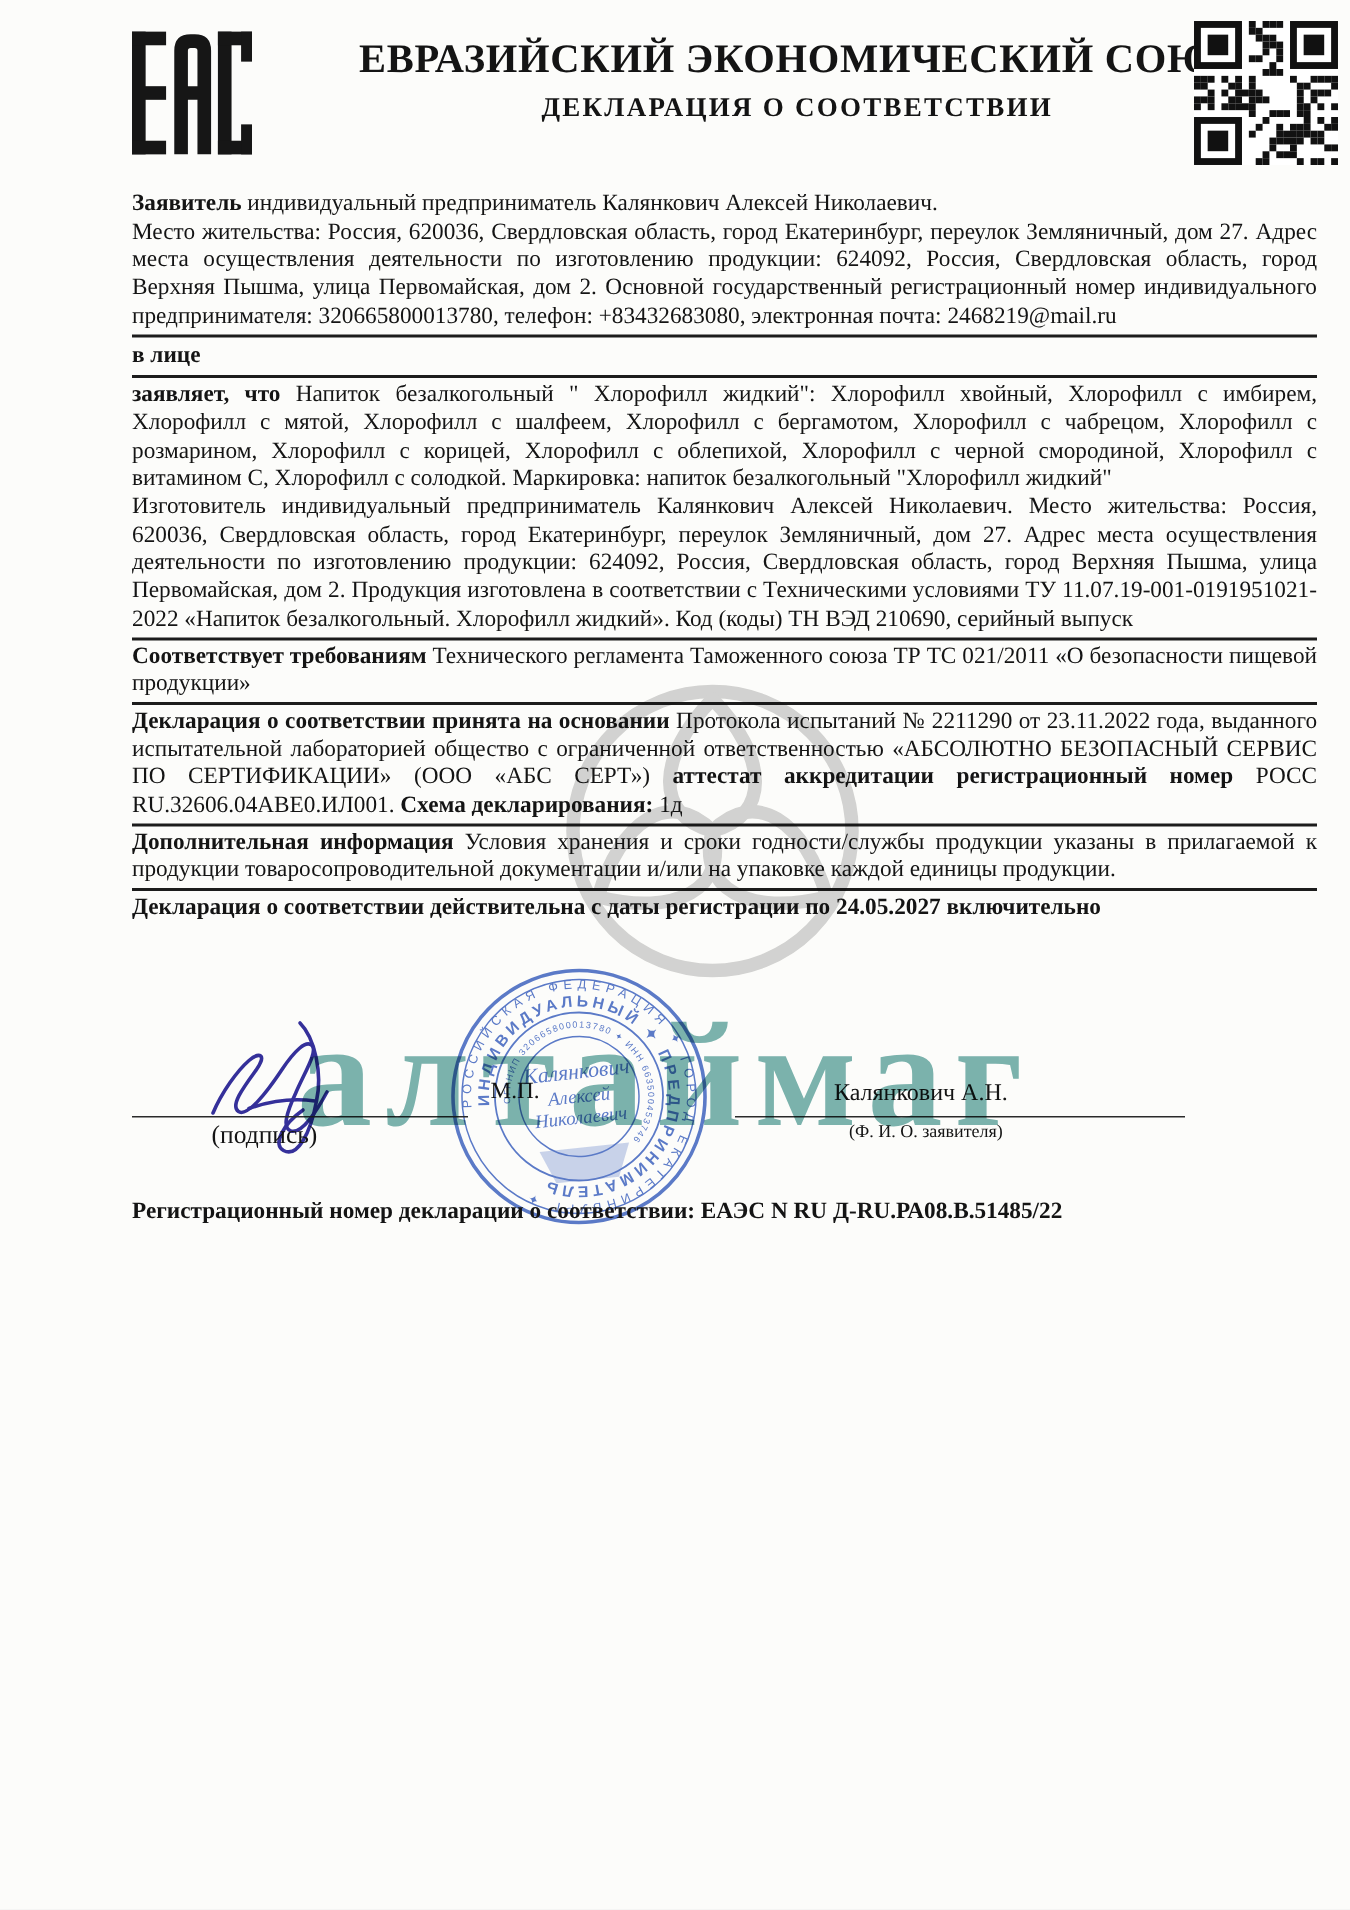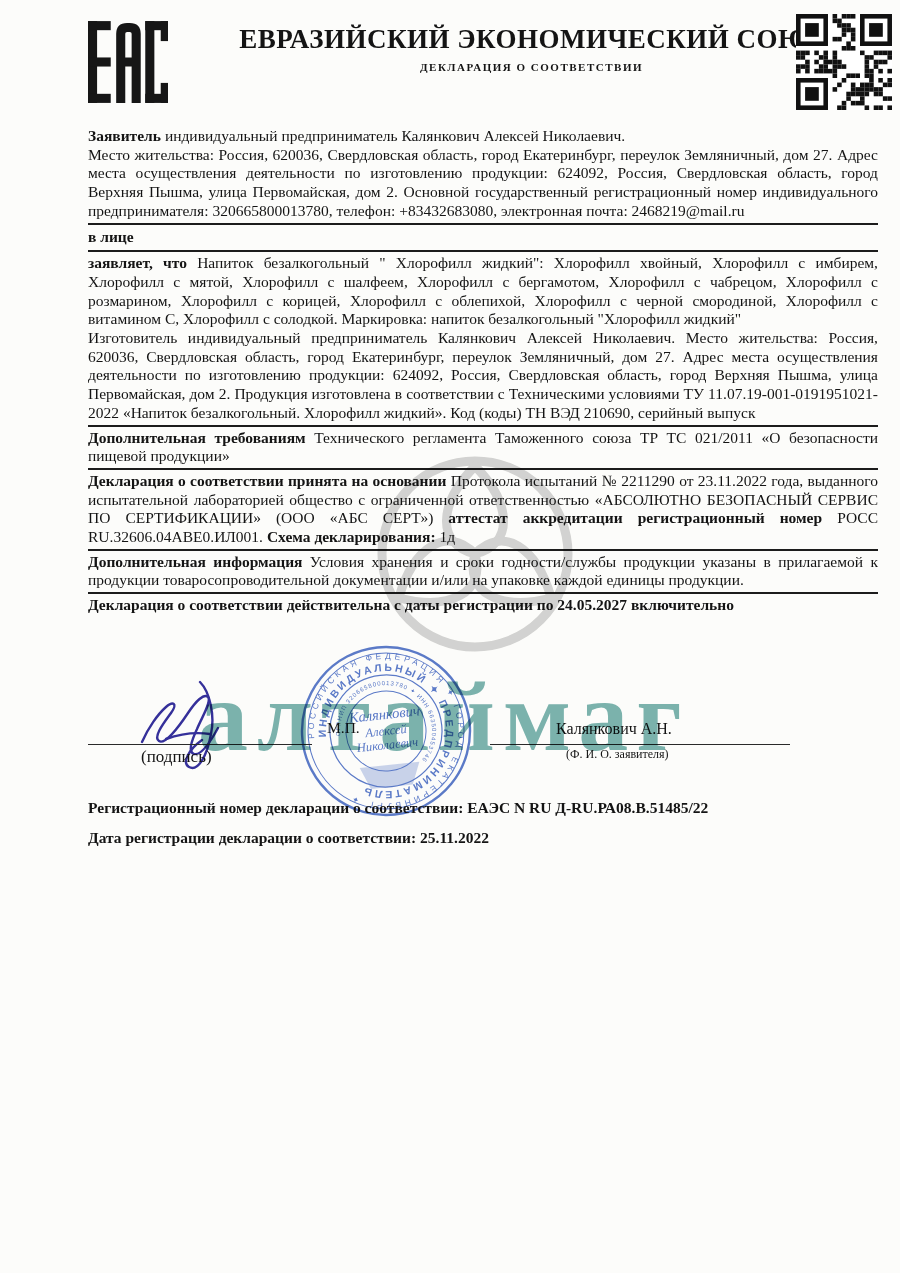--- a/index.html
+++ b/index.html
@@ -7,21 +7,21 @@
   body { background:#e8e8e8; }
   .page {
     position:relative; width:900px; height:1273px; overflow:hidden;
     background:#fcfcfa; color:#141414;
     font-family:"Liberation Serif", serif;
   }
   
   .eac-logo { position:absolute; left:88px; top:18px; width:80px; height:88px; }
   .title-wrap { position:absolute; left:190px; top:24px; width:683px; text-align:center; }
   .doc-title { font-size:27px; font-weight:bold; letter-spacing:0.5px; white-space:nowrap; }
-  .doc-subtitle { font-size:11px; font-weight:bold; letter-spacing:1.5px; margin-top:6px; }
+  .doc-subtitle { font-size:18px; font-weight:bold; letter-spacing:1.5px; margin-top:6px; }
   .qr { position:absolute; left:796px; top:14px; width:96px; height:96px; }
 
   
   .content { position:absolute; left:88px; top:127px; width:790px; font-size:15.5px; line-height:18.7px; }
   .content p { margin:0; }
   .content p.just { text-align:justify; }
   .rule { border-top:2px solid #1c1c1c; height:0; margin:2px 0 2px 0; }
   .inperson { padding:1px 0 2px 0;font-weight:bold; }
 
   
@@ -217,21 +217,21 @@
     <p class="just">Место жительства: Россия, 620036, Свердловская область, город Екатеринбург, переулок Земляничный, дом 27. Адрес места осуществления деятельности по изготовлению продукции: 624092, Россия, Свердловская область, город Верхняя Пышма, улица Первомайская, дом 2. Основной государственный регистрационный номер индивидуального предпринимателя: 320665800013780, телефон: +83432683080, электронная почта: 2468219@mail.ru</p>
 
     <div class="rule"></div>
     <p class="inperson"><b>в лице</b></p>
     <div class="rule"></div>
 
     <p class="just"><b>заявляет, что</b> <span>Напиток безалкогольный " Хлорофилл жидкий": Хлорофилл хвойный, Хлорофилл с имбирем, Хлорофилл с мятой, Хлорофилл с шалфеем, Хлорофилл с бергамотом, Хлорофилл с чабрецом, Хлорофилл с розмарином, Хлорофилл с корицей, Хлорофилл с облепихой, Хлорофилл с черной смородиной, Хлорофилл с витамином С, Хлорофилл с солодкой. Маркировка: напиток безалкогольный "Хлорофилл жидкий"</span></p>
     <p class="just">Изготовитель индивидуальный предприниматель Калянкович Алексей Николаевич. Место жительства: Россия, 620036, Свердловская область, город Екатеринбург, переулок Земляничный, дом 27. Адрес места осуществления деятельности по изготовлению продукции: 624092, Россия, Свердловская область, город Верхняя Пышма, улица Первомайская, дом 2. Продукция изготовлена в соответствии с Техническими условиями ТУ 11.07.19-001-0191951021-2022 «Напиток безалкогольный. Хлорофилл жидкий». Код (коды) ТН ВЭД 210690, серийный выпуск</p>
 
     <div class="rule"></div>
-    <p class="just"><b>Дополнительная требованиям</b> <span>Технического регламента Таможенного союза ТР ТС 021/2011 «О безопасности пищевой продукции»</span></p>
+    <p class="just"><b>Соответствует требованиям</b> <span>Технического регламента Таможенного союза ТР ТС 021/2011 «О безопасности пищевой продукции»</span></p>
 
     <div class="rule"></div>
     <p class="just"><b>Декларация о соответствии принята на основании</b> <span>Протокола испытаний № 2211290 от 23.11.2022 года, выданного испытательной лабораторией общество с ограниченной ответственностью «АБСОЛЮТНО БЕЗОПАСНЫЙ СЕРВИС ПО СЕРТИФИКАЦИИ» (ООО «АБС СЕРТ»)</span> <b>аттестат аккредитации регистрационный номер</b> <span>РОСС RU.32606.04АВЕ0.ИЛ001.</span> <b>Схема декларирования:</b> <span>1д</span></p>
 
     <div class="rule"></div>
     <p class="just"><b>Дополнительная информация</b> <span>Условия хранения и сроки годности/службы продукции указаны в прилагаемой к продукции товаросопроводительной документации и/или на упаковке каждой единицы продукции.</span></p>
 
     <div class="rule"></div>
     <p><b>Декларация о соответствии действительна с даты регистрации по 24.05.2027 включительно</b></p>
   </div>
@@ -272,21 +272,20 @@
         <text x="92" y="106" font-size="12.5">Николаевич</text>
       </g>
     </g>
   </svg>
 
   <div class="abs signer-name">Калянкович А.Н.</div>
   <div class="abs sig-line-right"></div>
   <div class="abs signer-caption">(Ф. И. О. заявителя)</div>
 
   <div class="abs reg-line reg-number"><span>Регистрационный номер декларации о соответствии:</span> <span>ЕАЭС N RU Д-RU.РА08.В.51485/22</span></div>
-  <div class="abs reg-line reg-date"><span>Дата регистрации декларации о соответствии:</span> <span>25.11.2022</span></div>
 
   <svg class="abs wm wm-emblem" viewBox="0 0 206 204" aria-hidden="true">
     <g fill="none" stroke="#8f8f8f" stroke-width="9" stroke-linecap="round">
       <circle cx="103" cy="102" r="93"></circle>
       <g>
         <path d="M103,14 C140,52 142,92 103,102 C64,92 66,52 103,14"></path>
         <path d="M103,14 C140,52 142,92 103,102 C64,92 66,52 103,14" transform="rotate(120 103 102)"></path>
         <path d="M103,14 C140,52 142,92 103,102 C64,92 66,52 103,14" transform="rotate(240 103 102)"></path>
       </g>
     </g>

